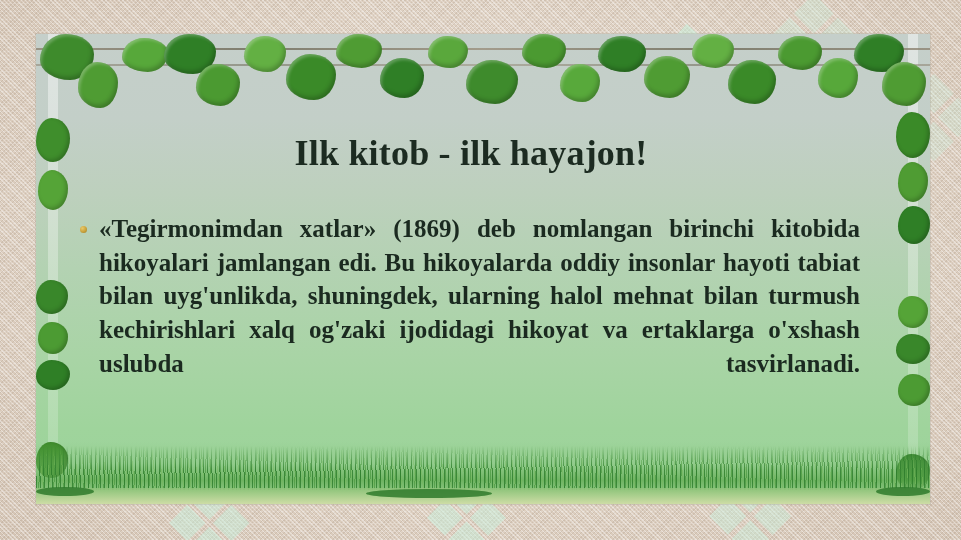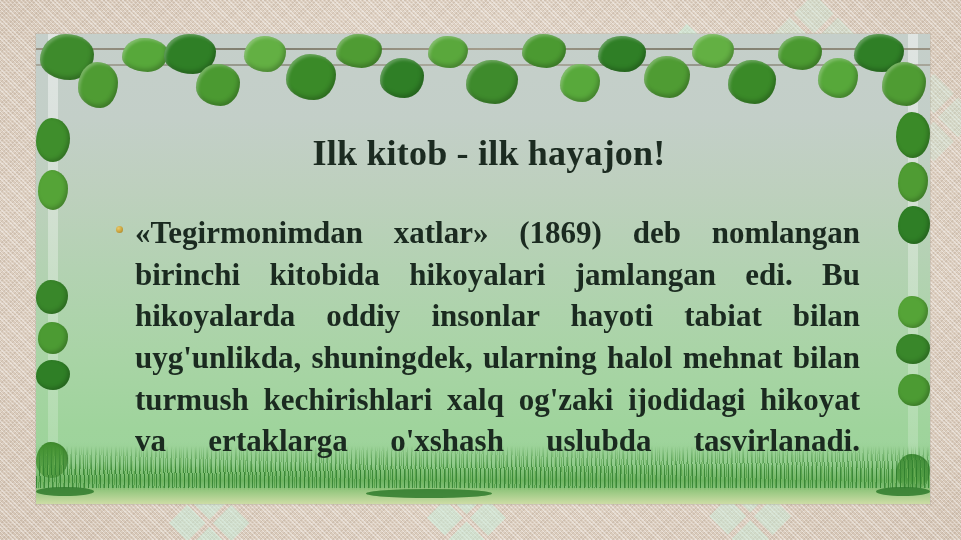--- a/index.html
+++ b/index.html
@@ -103,21 +103,21 @@
   .grass-tuft {
     position:absolute; bottom:8px; height:9px;
     border-radius:50%;
     background:#2f7a2c; opacity:.85;
   }
 
   
   #content {
     position:absolute;
     left:0; right:0; top:0; bottom:0;
-    padding:52px 60px 0 72px;
+    padding:52px 60px 0 36px;
     z-index:6;
   }
 
   #title {
     text-align:center;
     font-family:"Liberation Serif", serif;
     font-weight:700;
     font-size:36px;
     letter-spacing:.2px;
     color:#1c2b21;
@@ -135,21 +135,21 @@
     background:radial-gradient(circle at 35% 32%, #e9c96a 0%, #c9a23c 55%, #9c7a24 100%);
     margin:14px 12px 0 0;
   }
 
   .bullet-text {
     flex:1 1 auto;
     text-align:justify;
     text-justify:inter-word;
     font-family:"Liberation Serif", serif;
     font-weight:700;
-    font-size:31px;
+    font-size:25px;
     line-height:1.345;
     color:#1b2a20;
     hyphens:none;
   }
   .bullet-text::after { content:""; display:inline-block; width:100%; }
 </style>
 </head>
 <body>
 
 <div id="stage">

